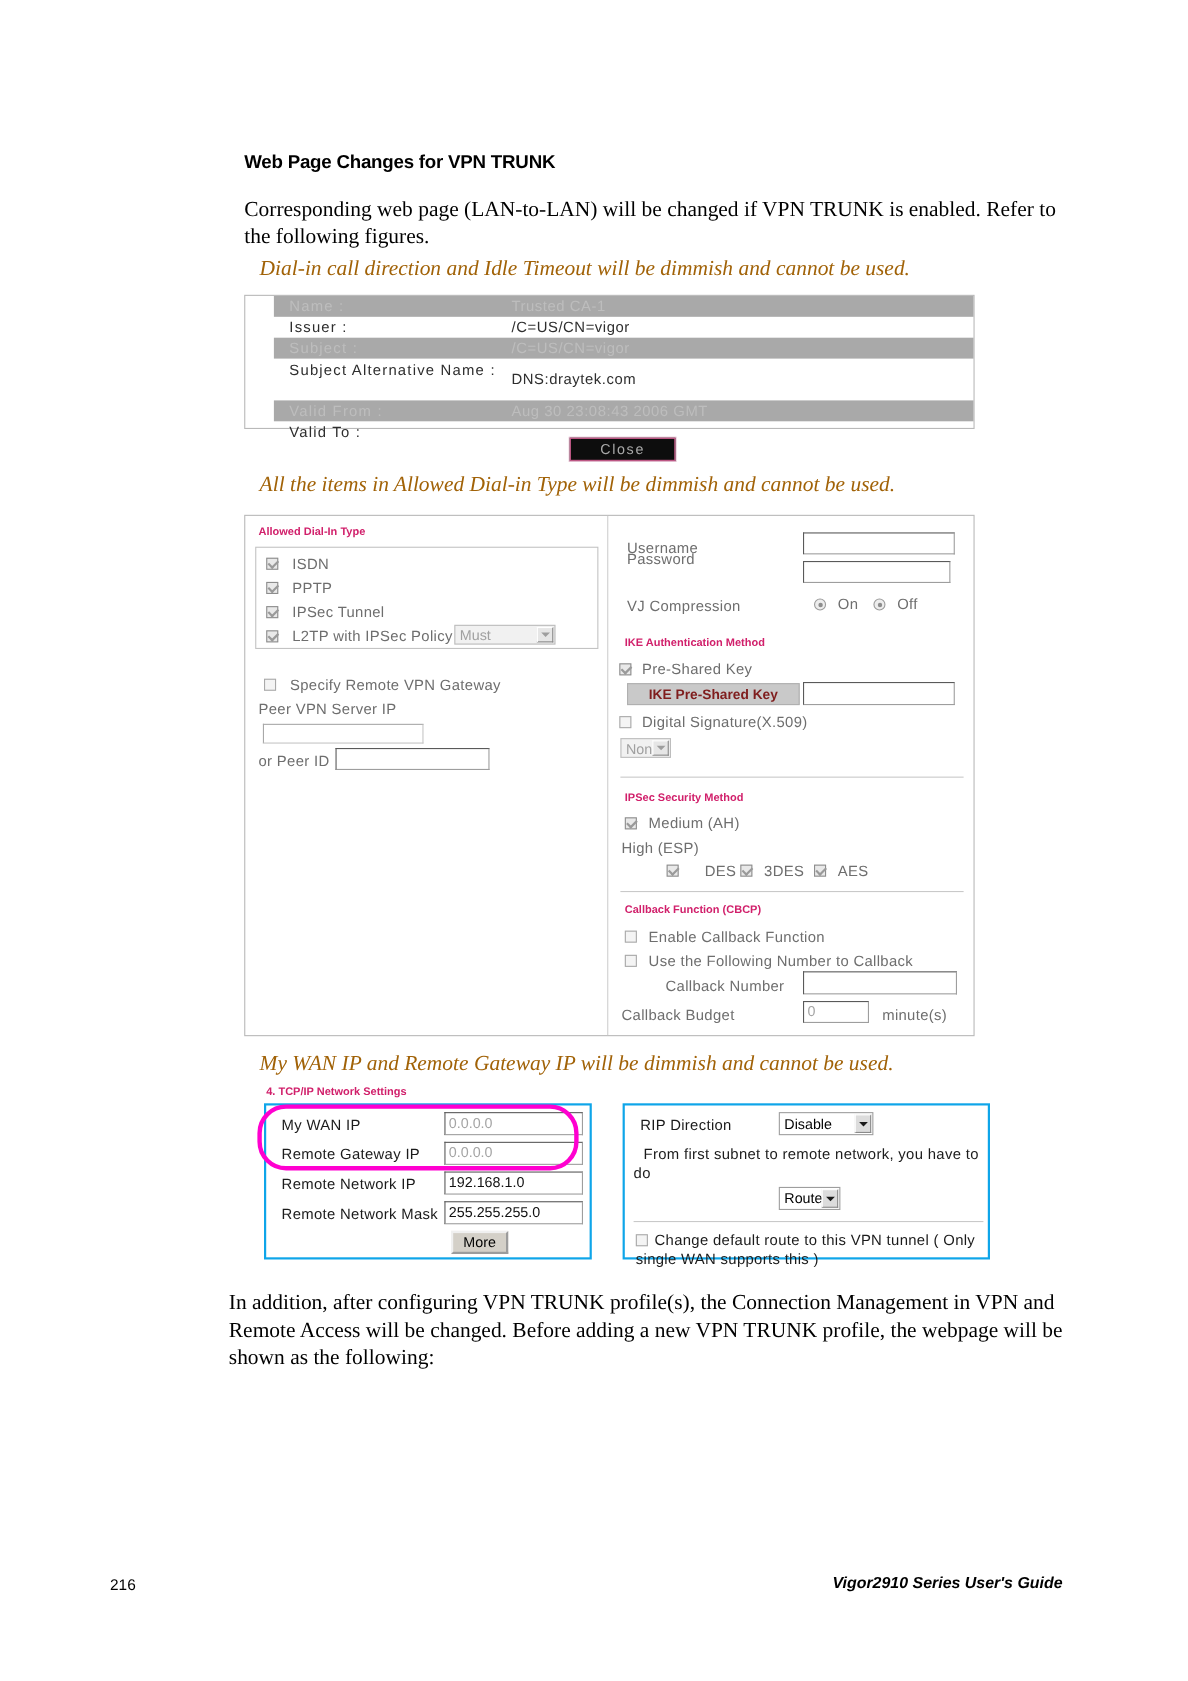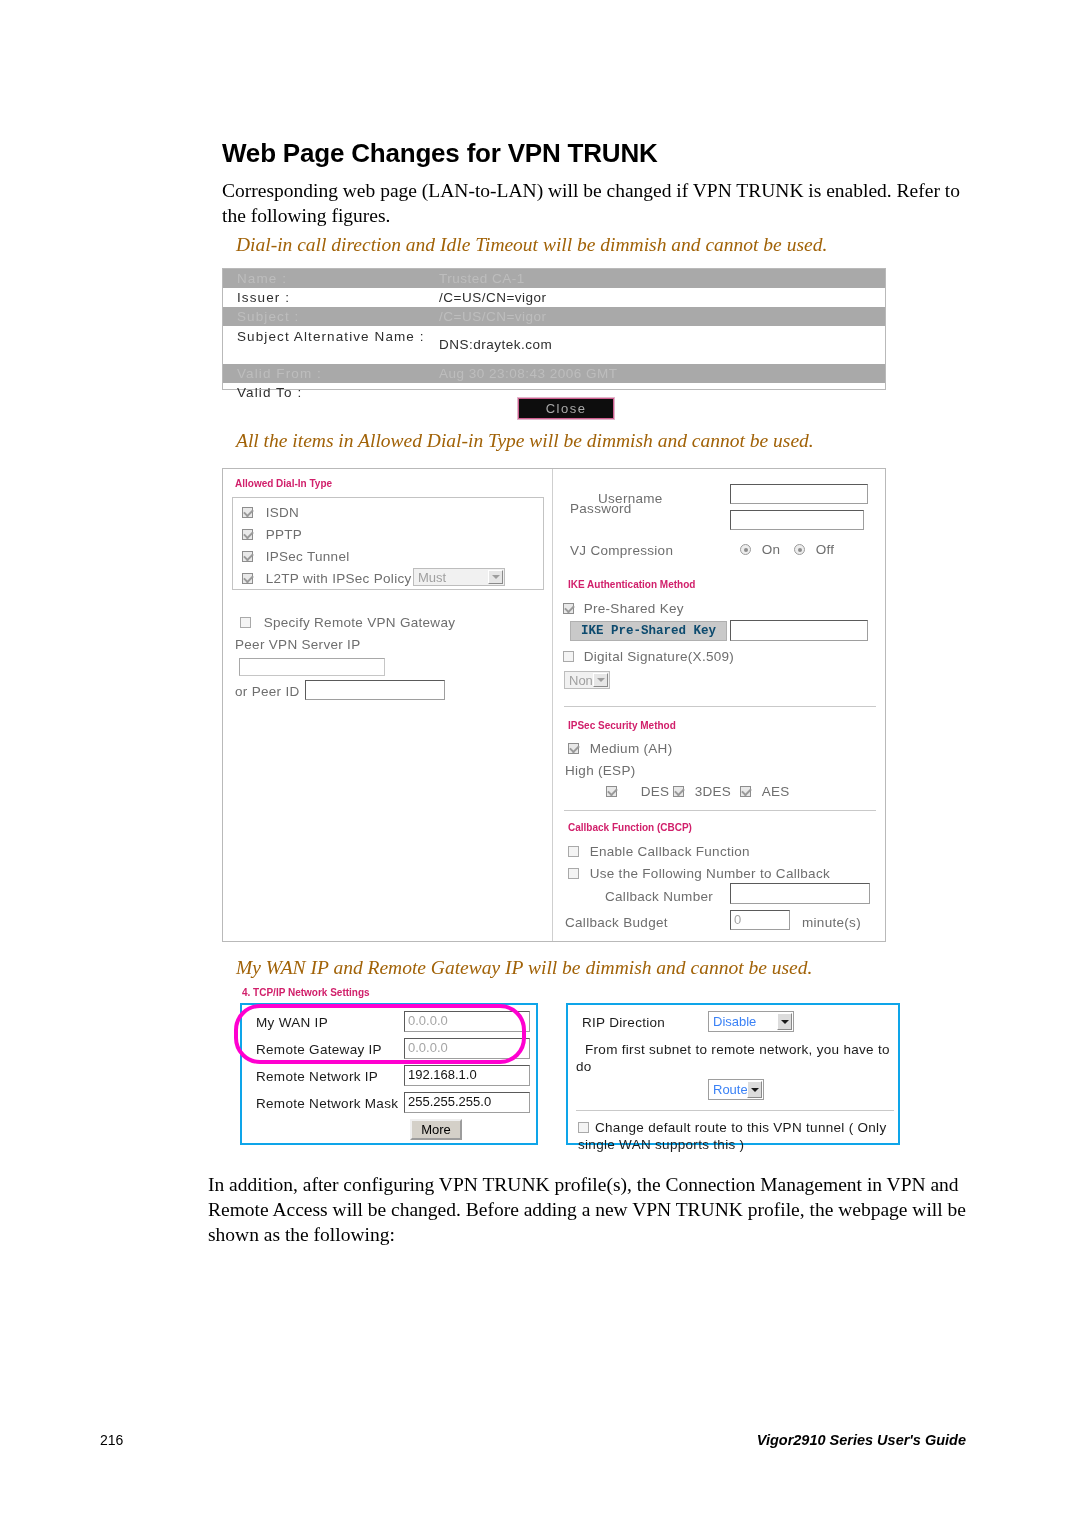--- a/index.html
+++ b/index.html
@@ -10,21 +10,21 @@
     color:#000;
     position:relative;
     overflow:hidden;
   }
   .page { position:absolute; left:0; top:0; width:1080px; height:1528px; }
 
   
   .h-title {
     position:absolute; left:222px; top:138px;
     font-family:"Liberation Sans", sans-serif;
-    font-weight:bold; font-size:26px; letter-spacing:-0.2px;
+    font-weight:bold; font-size:17px; letter-spacing:-0.2px;
     color:#000;
   }
   .para {
     position:absolute;
     font-family:"Liberation Serif", serif;
     font-size:19.5px; line-height:25px; color:#000;
     text-align:left;
   }
   .cap {
     position:absolute;
@@ -37,21 +37,21 @@
     font-size:14px; color:#000;
   }
   .footer-title {
     position:absolute; right:114px; top:1432px;
     font-family:"Liberation Sans", sans-serif;
     font-style:italic; font-weight:bold; font-size:14.5px; color:#000;
   }
 
   
   .figure { position:absolute; box-sizing:border-box; background:#fff; }
-  .ui { font-family:"Liberation Sans", sans-serif; font-size:13px; color:#000; }
+  .ui { font-family:"Liberation Sans", sans-serif; font-size:13px; color:#000;padding-left:26px; }
 
   
   #fig1 { left:222px; top:268px; width:664px; height:122px;
           border:1px solid #b9b9b9; background:#fff; }
   .cert-row { display:flex; height:19px; align-items:center; }
   .cert-row.tall { height:38px; align-items:flex-start; }
   .cert-row.dim { background:#a9a9a9; }
   .cert-k { width:208px; box-sizing:border-box; padding-left:14px;
             font-family:"Liberation Sans", sans-serif; font-size:13.5px;
             letter-spacing:1.1px; color:#2e2e2e; line-height:19px; }
@@ -107,39 +107,39 @@
   .inp.dim { border-color:#c6c6c6; border-top-color:#a8a8a8;
              border-left-color:#a8a8a8; }
   .inp-txt { font-family:"Liberation Sans", sans-serif; font-size:13px;
              color:#111; padding-left:3px; line-height:18px; }
   .inp-txt.grey { color:#a5a5a5; }
 
   .sel { border:1px solid #9e9e9e; background:#fff; box-sizing:border-box;
          display:flex; align-items:center; position:relative; }
   .sel.dim { background:#f1f1f1; border-color:#bdbdbd; }
   .sel .sel-txt { font-family:"Liberation Sans", sans-serif; font-size:13px;
-                  padding-left:4px; color:#3b82f6; }
+                  padding-left:4px; color:#000000; }
   .sel.dim .sel-txt { color:#a0a0a0; }
   .sel .arrow { position:absolute; right:1px; top:1px; bottom:1px; width:15px;
                 background:#dcdcdc; border:1px solid #fff;
                 border-right-color:#8a8a8a; border-bottom-color:#8a8a8a;
                 display:flex; align-items:center; justify-content:center;
                 box-sizing:border-box; }
   .sel.dim .arrow { background:#e6e6e6; }
   .arrow i { display:block; width:0; height:0;
              border-left:4px solid transparent; border-right:4px solid transparent;
              border-top:4px solid #1a1a1a; }
   .sel.dim .arrow i { border-top-color:#9e9e9e; }
 
   .btn3d { background:#d4d0c8; border:2px outset #f0f0f0;
            font-family:"Liberation Sans", sans-serif; font-size:13px;
            color:#000; display:flex; align-items:center; justify-content:center;
            box-sizing:border-box; }
   .greybtn { background:#c9c9c9; border:1px solid #b0b0b0;
-             color:#0c4a6e; font-family:Liberation Mono, monospace;
+             color:#7f1d1d; font-family:Liberation Sans, sans-serif;
              font-weight:bold; font-size:12.5px;
              display:flex; align-items:center; justify-content:center;
              box-sizing:border-box; }
   .hr { border-top:1px solid #c9c9c9; }
 
   
   #fig3 { left:240px; top:990px; width:660px; height:155px; }
   #fig3 .panel { position:absolute; border:2px solid #0ea5e9; box-sizing:border-box; }
   .highlight { position:absolute; border:4px solid #ff00d0; border-radius:26px;
                box-sizing:border-box; background:transparent; }
@@ -235,21 +235,21 @@
 
       <div class="lbl-dim" style="position:absolute; left:12px; top:215px;">or Peer ID</div>
 
       <div class="inp" style="position:absolute; left:82px; top:211px; width:140px; height:20px;">
         <div class="inp-txt"></div>
       </div>
     </div>
 
     <div class="col-r">
 
-      <div class="lbl-dim" style="position:absolute; left:16px; top:22px;margin-left:28px;">Username</div>
+      <div class="lbl-dim" style="position:absolute; left:16px; top:22px;">Username</div>
       <div class="inp" style="position:absolute; left:176px; top:15px; width:138px; height:20px;">
         <div class="inp-txt"></div>
       </div>
 
       <div class="lbl-dim" style="position:absolute; left:16px; top:32px;">Password</div>
       <div class="inp" style="position:absolute; left:176px; top:41px; width:134px; height:20px;">
         <div class="inp-txt"></div>
       </div>
 
       <div class="lbl-dim" style="position:absolute; left:16px; top:74px;">VJ Compression</div>

